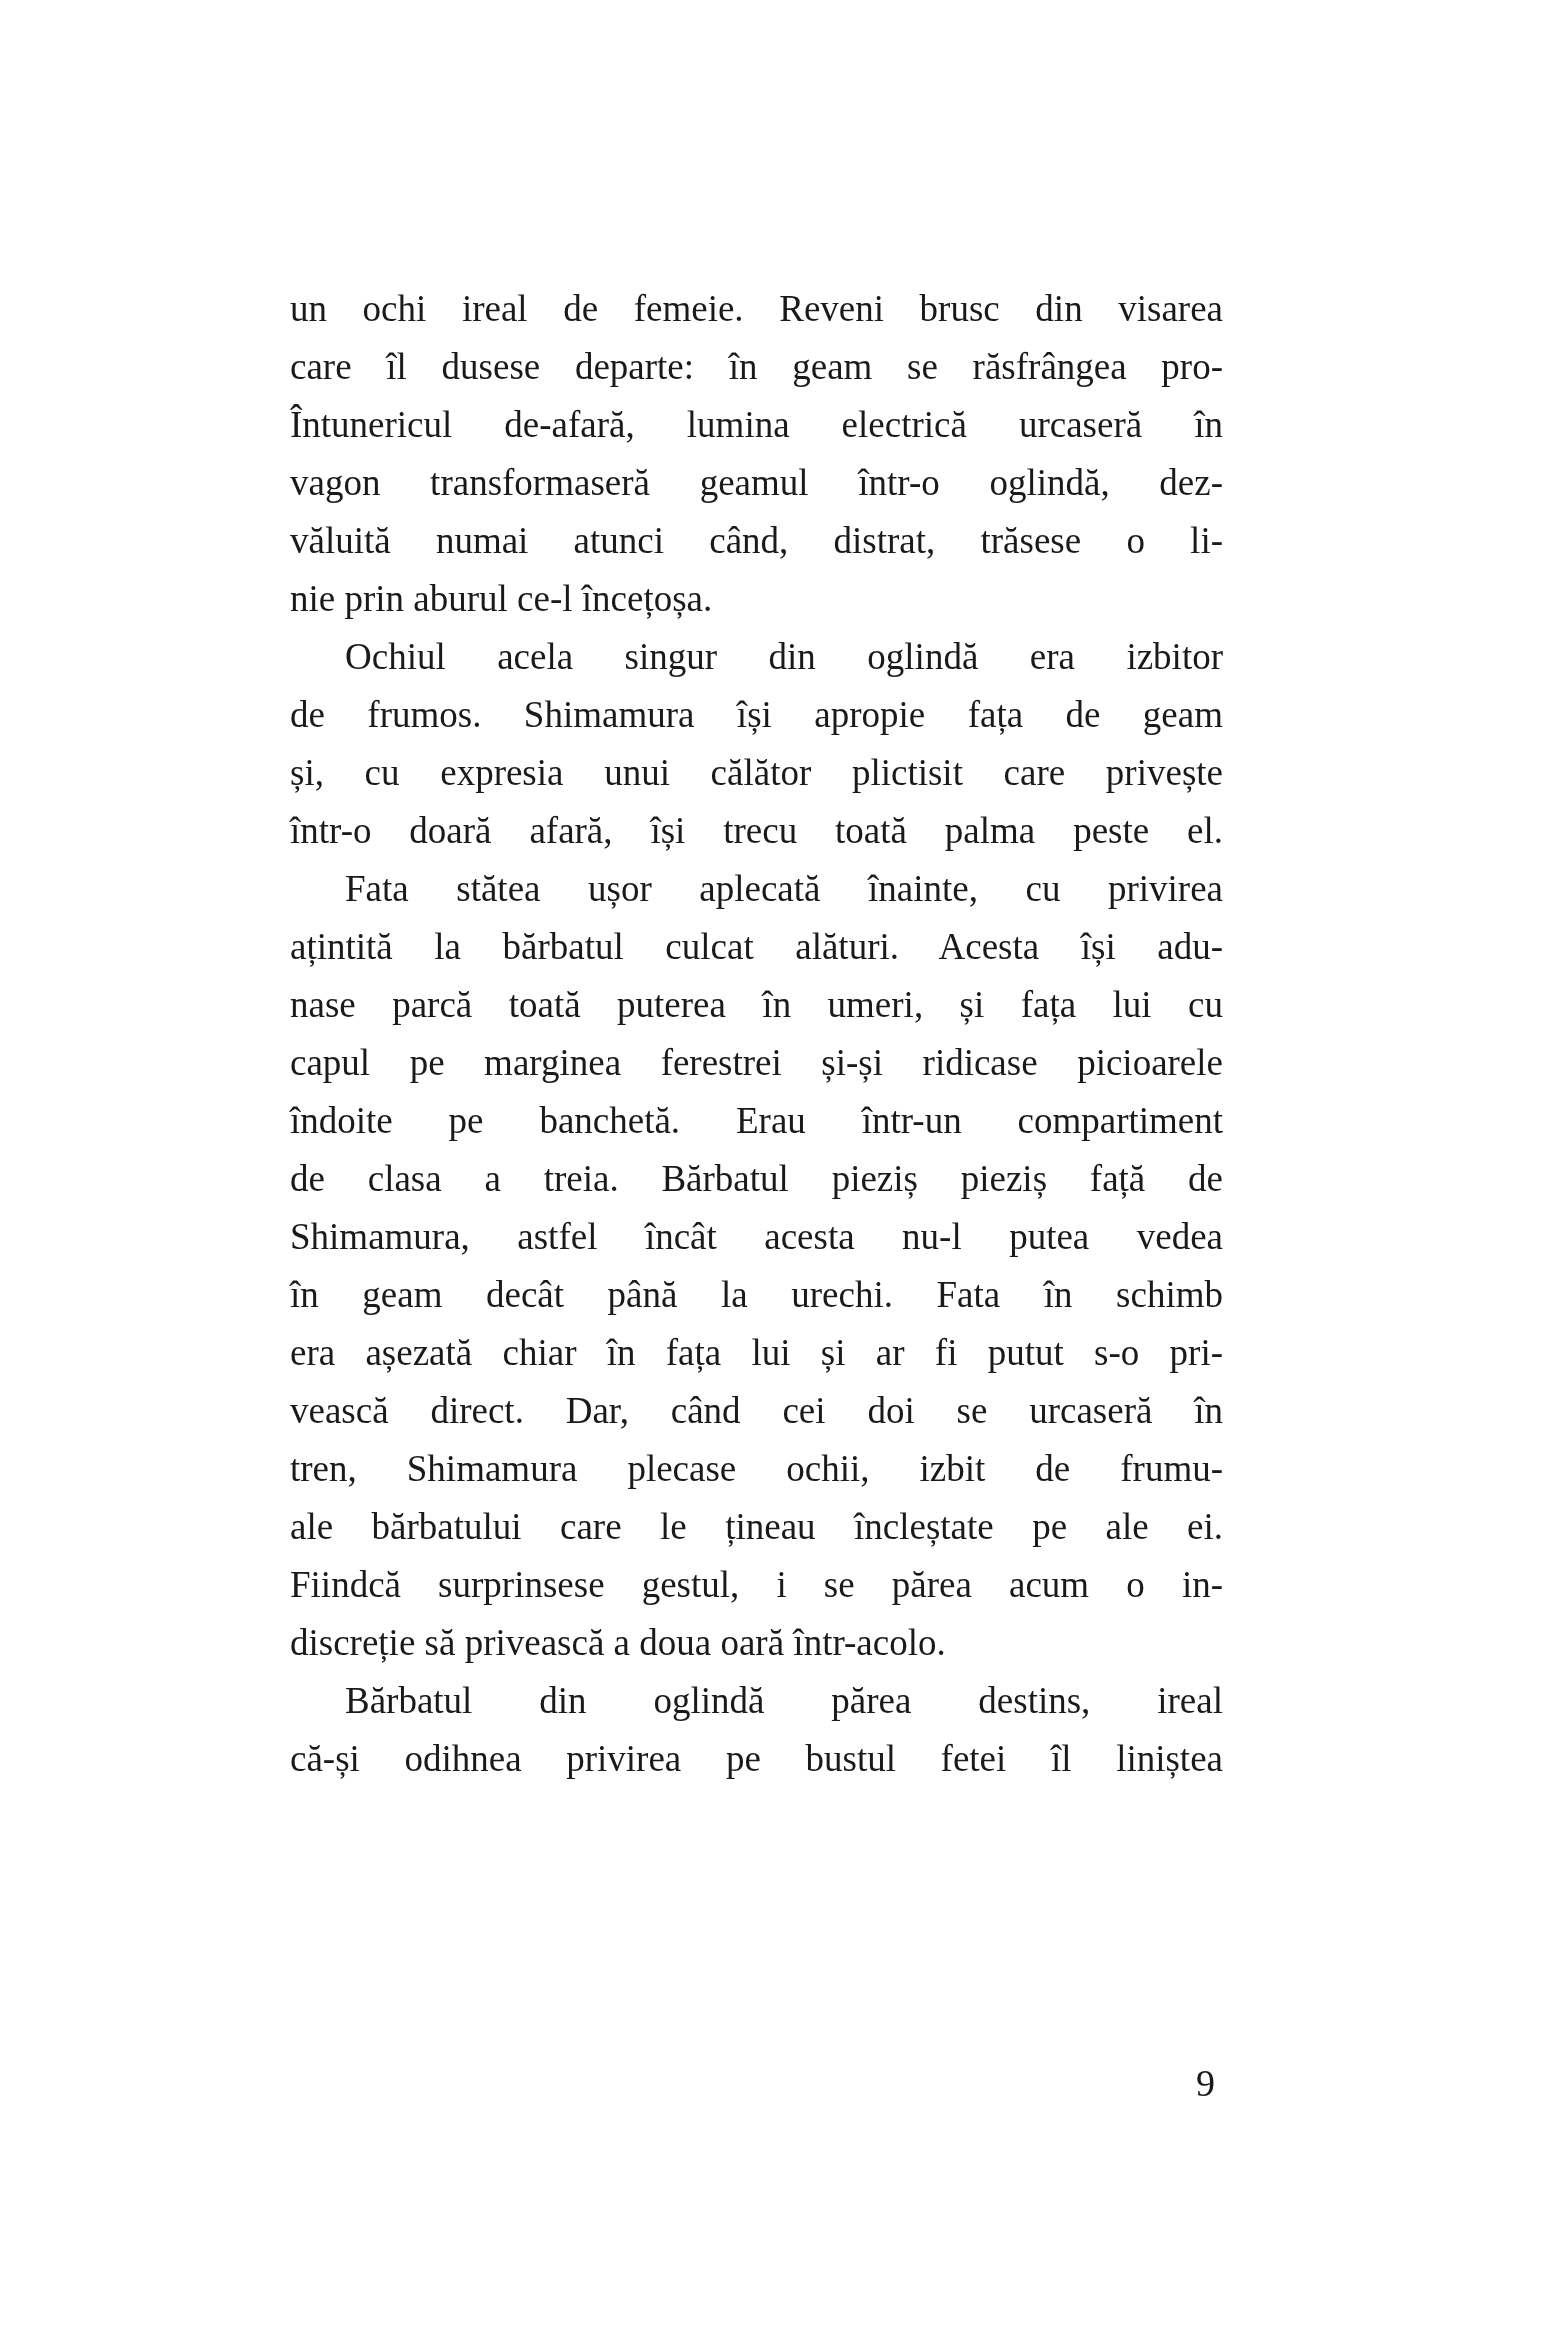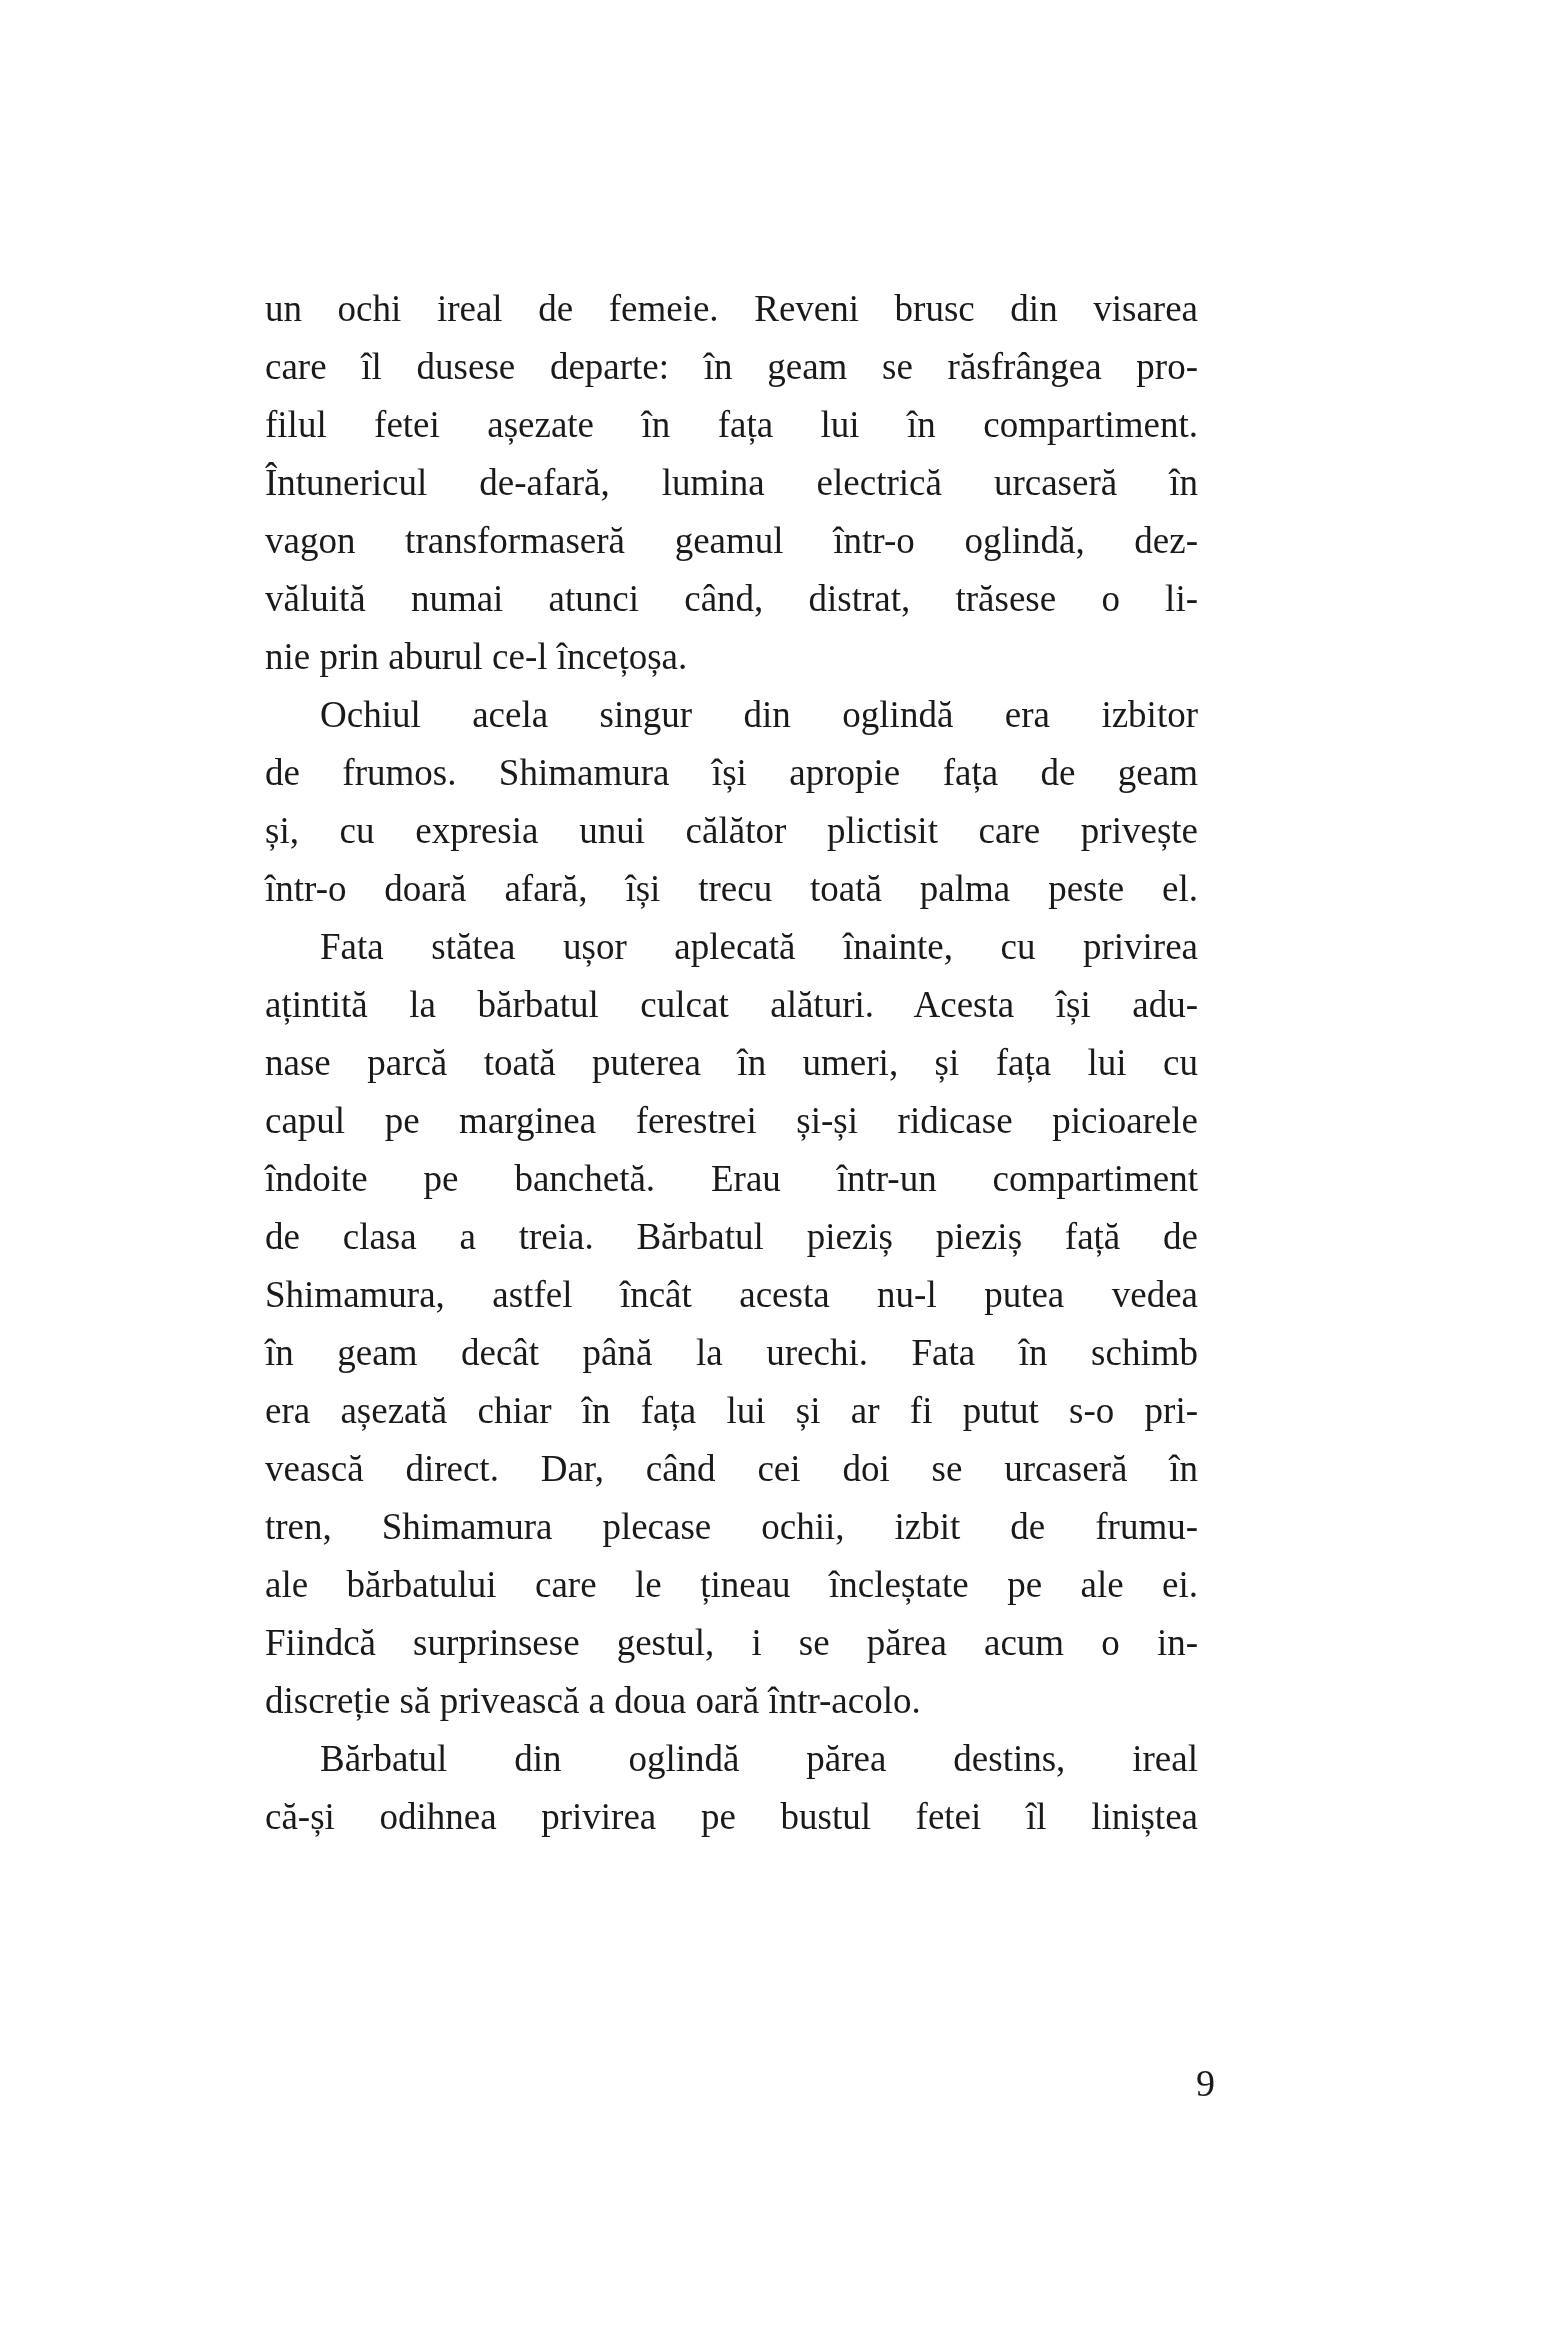--- a/index.html
+++ b/index.html
@@ -11,21 +11,21 @@
     position: relative;
     width: 1565px;
     height: 2347px;
     background: #ffffff;
     overflow: hidden;
     font-family: "Liberation Serif", "DejaVu Serif", serif;
     color: #1a1a1a;
   }
   .text-block {
     position: absolute;
-    left: 265px;
+    left: 290px;
     top: 280px;
     width: 933px;
   }
   .line {
     font-size: 37px;
     line-height: 58px;
     text-align: justify;
     text-align-last: justify;
     white-space: normal;
     color: #1a1a1a;
@@ -47,21 +47,20 @@
     color: #1a1a1a;
   }
 </style>
 </head>
 <body>
 
 <div class="page">
   <div class="text-block">
       <div class="line">un ochi ireal de femeie. Reveni brusc din visarea</div>
       <div class="line">care îl dusese departe: în geam se răsfrângea pro-</div>
-      <div class="line">filul fetei așezate în fața lui în compartiment.</div>
       <div class="line">Întunericul de-afară, lumina electrică urcaseră în</div>
       <div class="line">vagon transformaseră geamul într-o oglindă, dez-</div>
       <div class="line">văluită numai atunci când, distrat, trăsese o li-</div>
       <div class="line no-justify">nie prin aburul ce-l încețoșa.</div>
       <div class="line indent">Ochiul acela singur din oglindă era izbitor</div>
       <div class="line">de frumos. Shimamura își apropie fața de geam</div>
       <div class="line">și, cu expresia unui călător plictisit care privește</div>
       <div class="line">într-o doară afară, își trecu toată palma peste el.</div>
       <div class="line indent">Fata stătea ușor aplecată înainte, cu privirea</div>
       <div class="line">ațintită la bărbatul culcat alături. Acesta își adu-</div>

